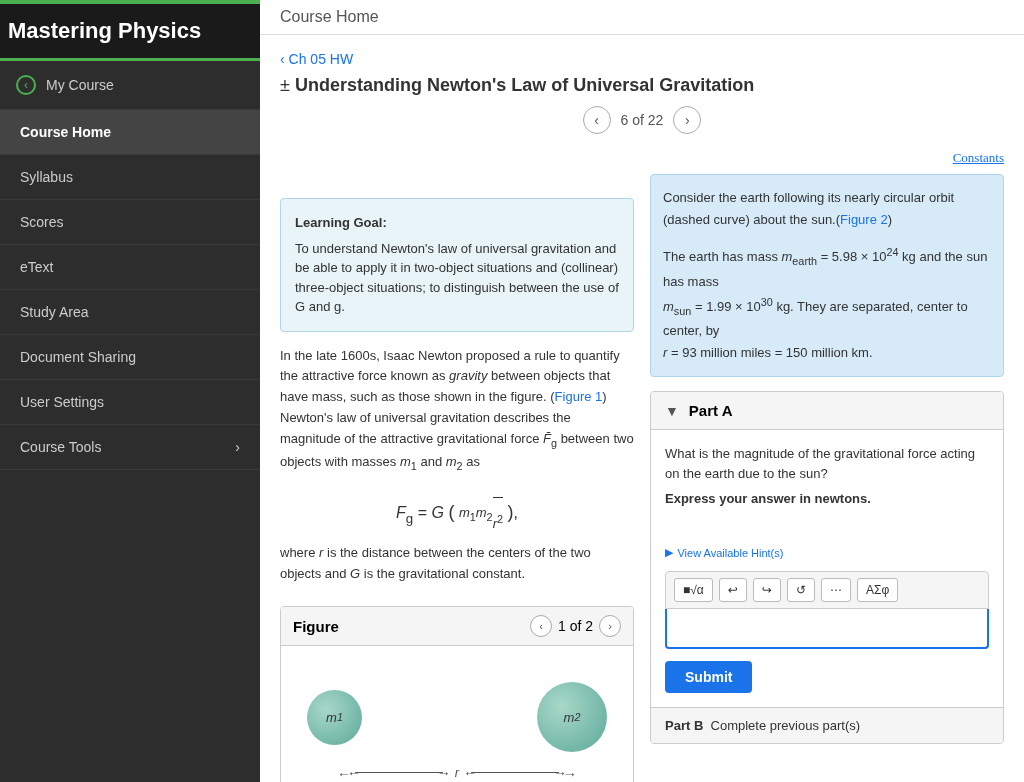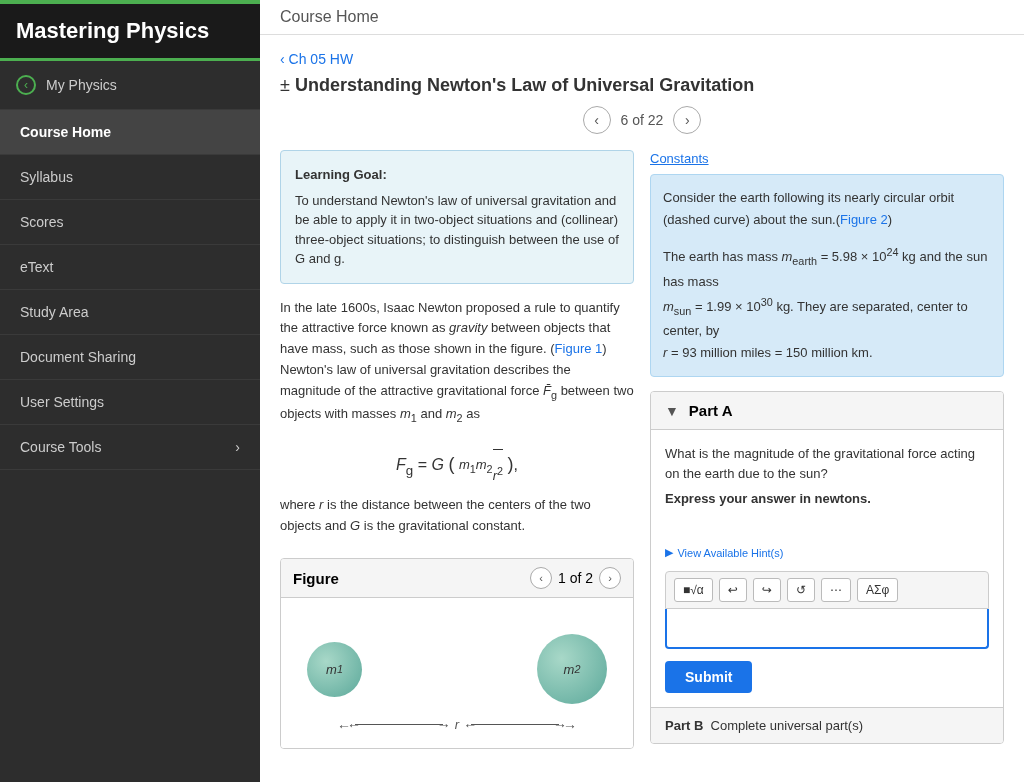--- a/index.html
+++ b/index.html
@@ -10,21 +10,21 @@
       width: 260px;
       min-width: 260px;
       background: #2d2d2d;
       color: #fff;
       display: flex;
       flex-direction: column;
       height: 782px;
     }
     #sidebar-title {
       background: #1a1a1a;
-      padding: 14px 16px;
+      padding: 14px 8px;
       font-size: 22px;
       font-weight: bold;
       color: #fff;
       border-bottom: 3px solid #4caf50;
     }
     #my-courses-item {
       display: flex;
       align-items: center;
       padding: 14px 16px;
       cursor: pointer;
@@ -135,20 +135,21 @@
     
     #learning-goal-box {
       background: #e8f4f8;
       border: 1px solid #b0d4e8;
       border-radius: 4px;
       padding: 14px;
       margin-bottom: 14px;
       font-size: 13px;
       line-height: 1.5;
       color: #333;
+      margin-top: 48px;
     }
     #learning-goal-box h4 {
       font-weight: bold;
       margin-bottom: 6px;
     }
 
     .body-text {
       font-size: 13px;
       line-height: 1.6;
       color: #333;
@@ -245,21 +246,23 @@
     }
     .arrow-label {
       padding: 0 8px;
       font-style: italic;
       font-size: 13px;
       color: #555;
     }
 
     
     #constants-link {
+      text-align: right;
       margin-bottom: 8px;
+      font-family: Liberation Serif, serif;
     }
     #constants-link a {
       color: #1a73e8;
       text-decoration: underline;
       cursor: pointer;
       font-size: 13px;
     }
 
     #info-box {
       background: #d6eaf8;
@@ -384,21 +387,21 @@
     .green-bar { height: 4px; background: #4caf50; width: 100%; }
   </style>
 </head>
 <body>
 
 <div id="sidebar">
   <div class="green-bar"></div>
   <div id="sidebar-title">Mastering Physics</div>
   <div id="my-courses-item">
     <div class="back-arrow">‹</div>
-    <span>My Physics</span>
+    <span>My Course</span>
   </div>
   <div class="nav-item active">
     <span>Course Home</span>
   </div>
   <div class="nav-item">
     <span>Syllabus</span>
   </div>
   <div class="nav-item">
     <span>Scores</span>
   </div>
@@ -536,19 +539,19 @@
             </div>
             <div id="answer-input-box">
               <input id="answer-input" type="text" style="width: 100%; border: none; outline: none; font-size: 14px;">
             </div>
 
             <button id="submit-btn">Submit</button>
           </div>
 
           <div id="part-b-bar">
             <strong>Part B</strong>&nbsp;
-            <span>Complete universal part(s)</span>
+            <span>Complete previous part(s)</span>
           </div>
         </div>
       </div>
     </div>
   </div>
 </div>
 
 </body></html>

